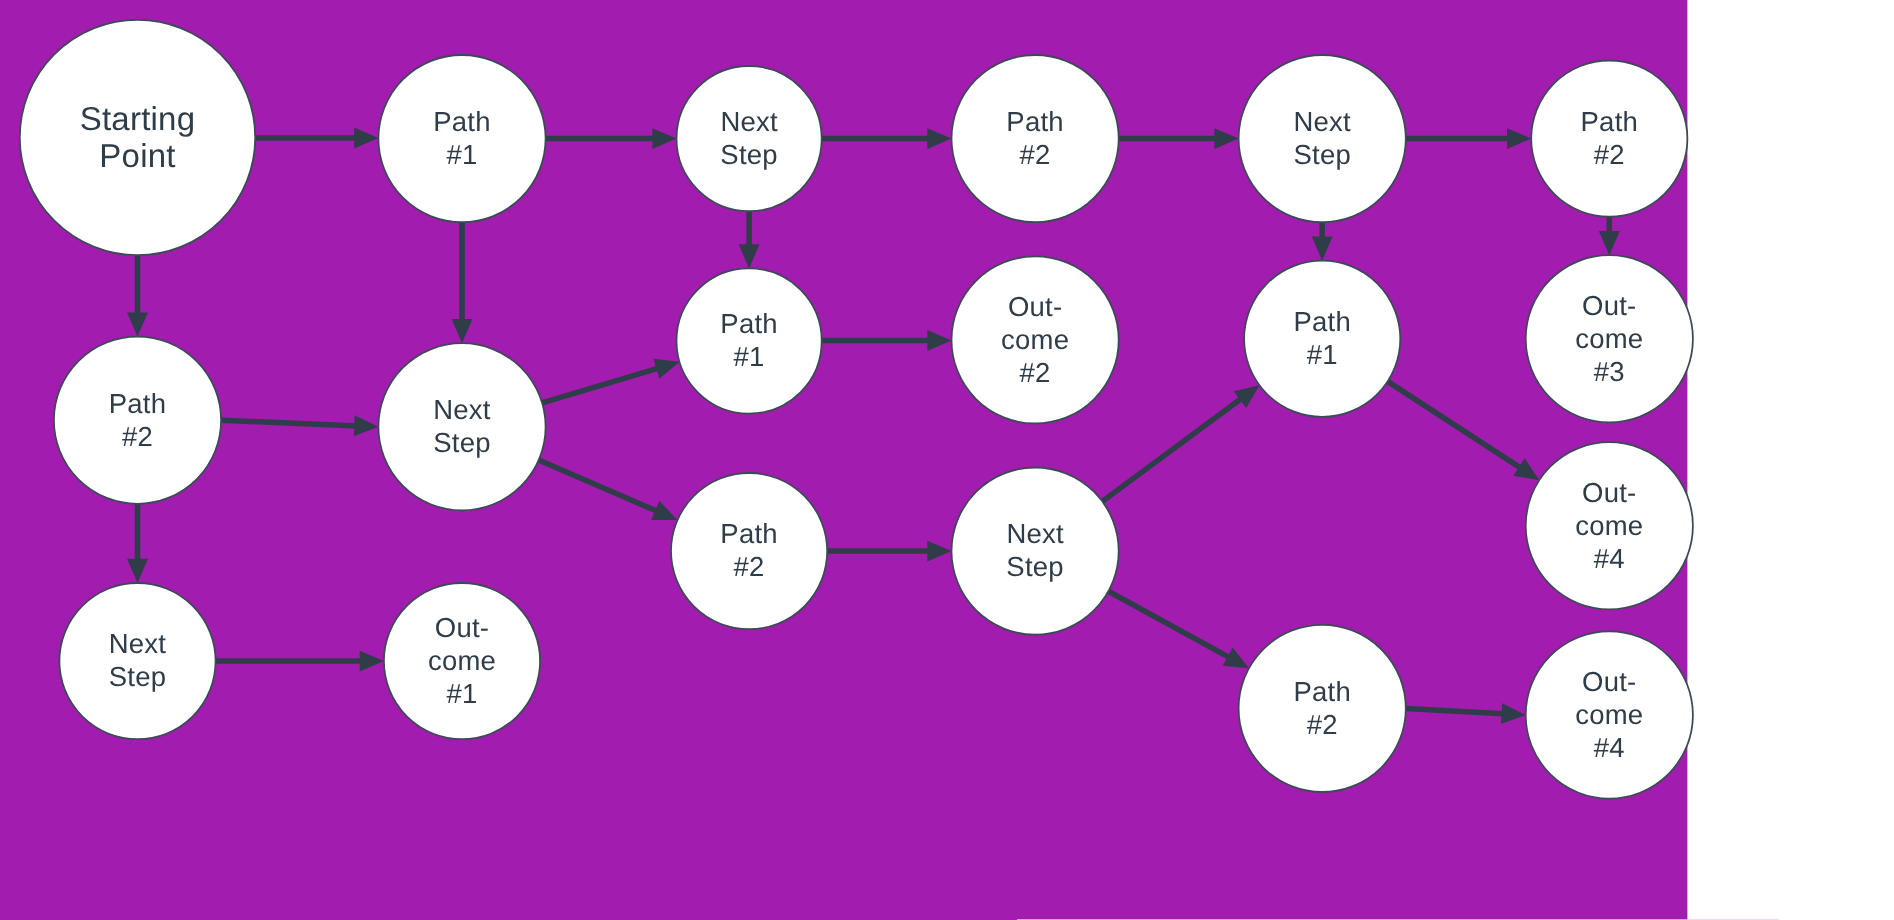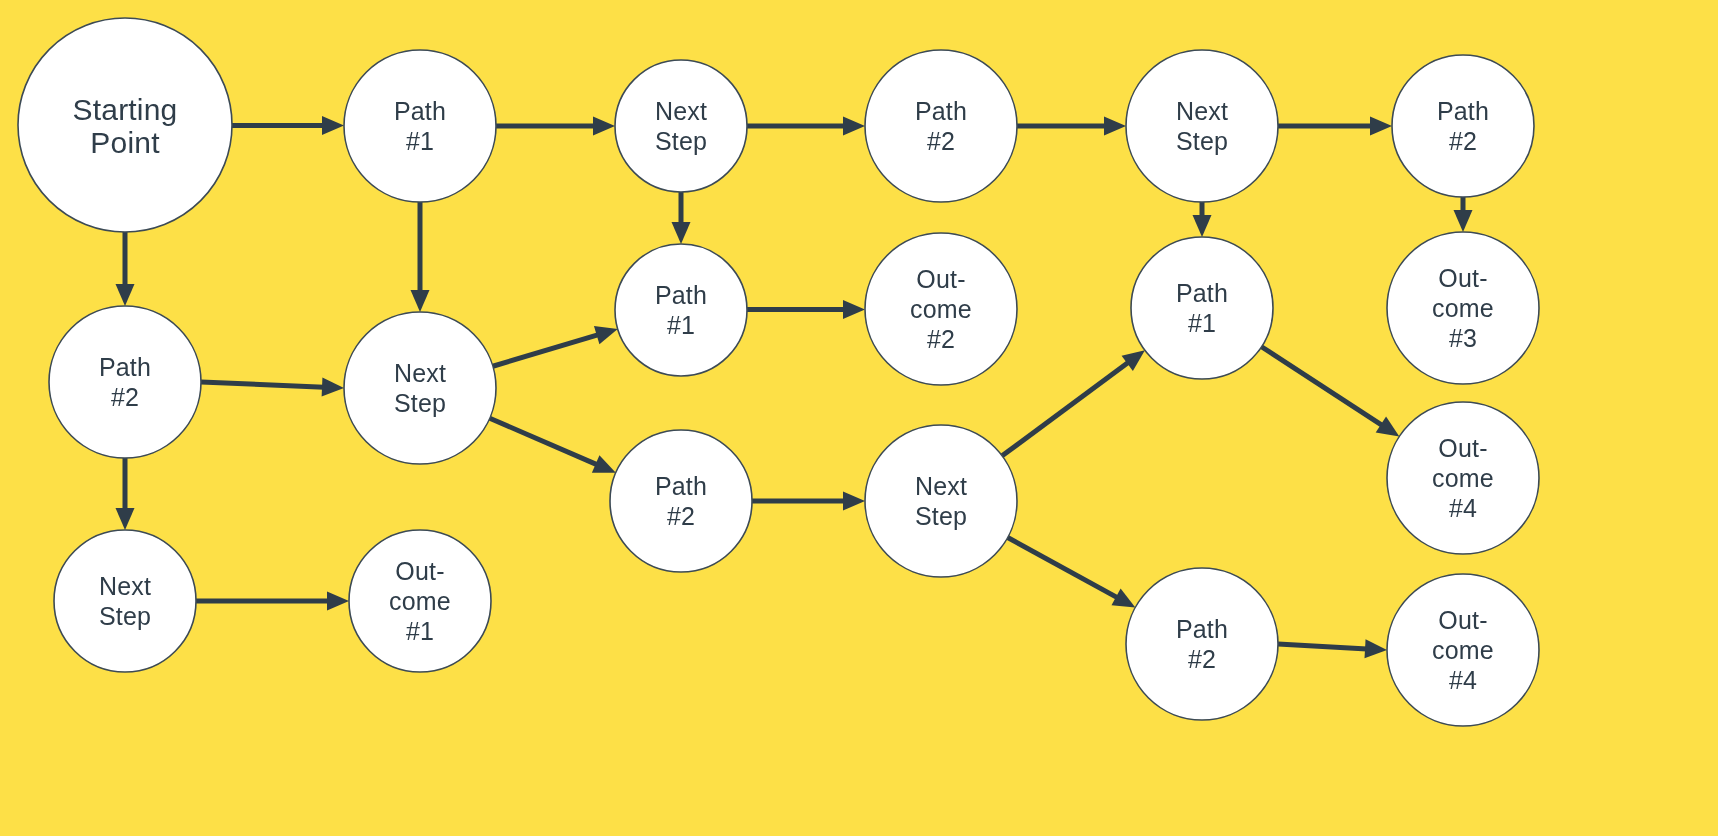--- a/index.html
+++ b/index.html
@@ -8,23 +8,23 @@
     background: #ffffff;
   }
   body {
     width: 1722px;
     height: 836px;
     overflow: hidden;
     font-family: "Liberation Sans", sans-serif;
   }
   #diagram-root {
     position: relative;
-    width: 1718px;
+    width: 1534px;
     height: 836px;
-    background: #fde047;
+    background: #a21caf;
   }
   svg#flowchart {
     display: block;
     width: 1722px;
     height: 836px;
   }
   .node-circle {
     fill: #ffffff;
     stroke: #3c4a55;
     stroke-width: 1.6;

